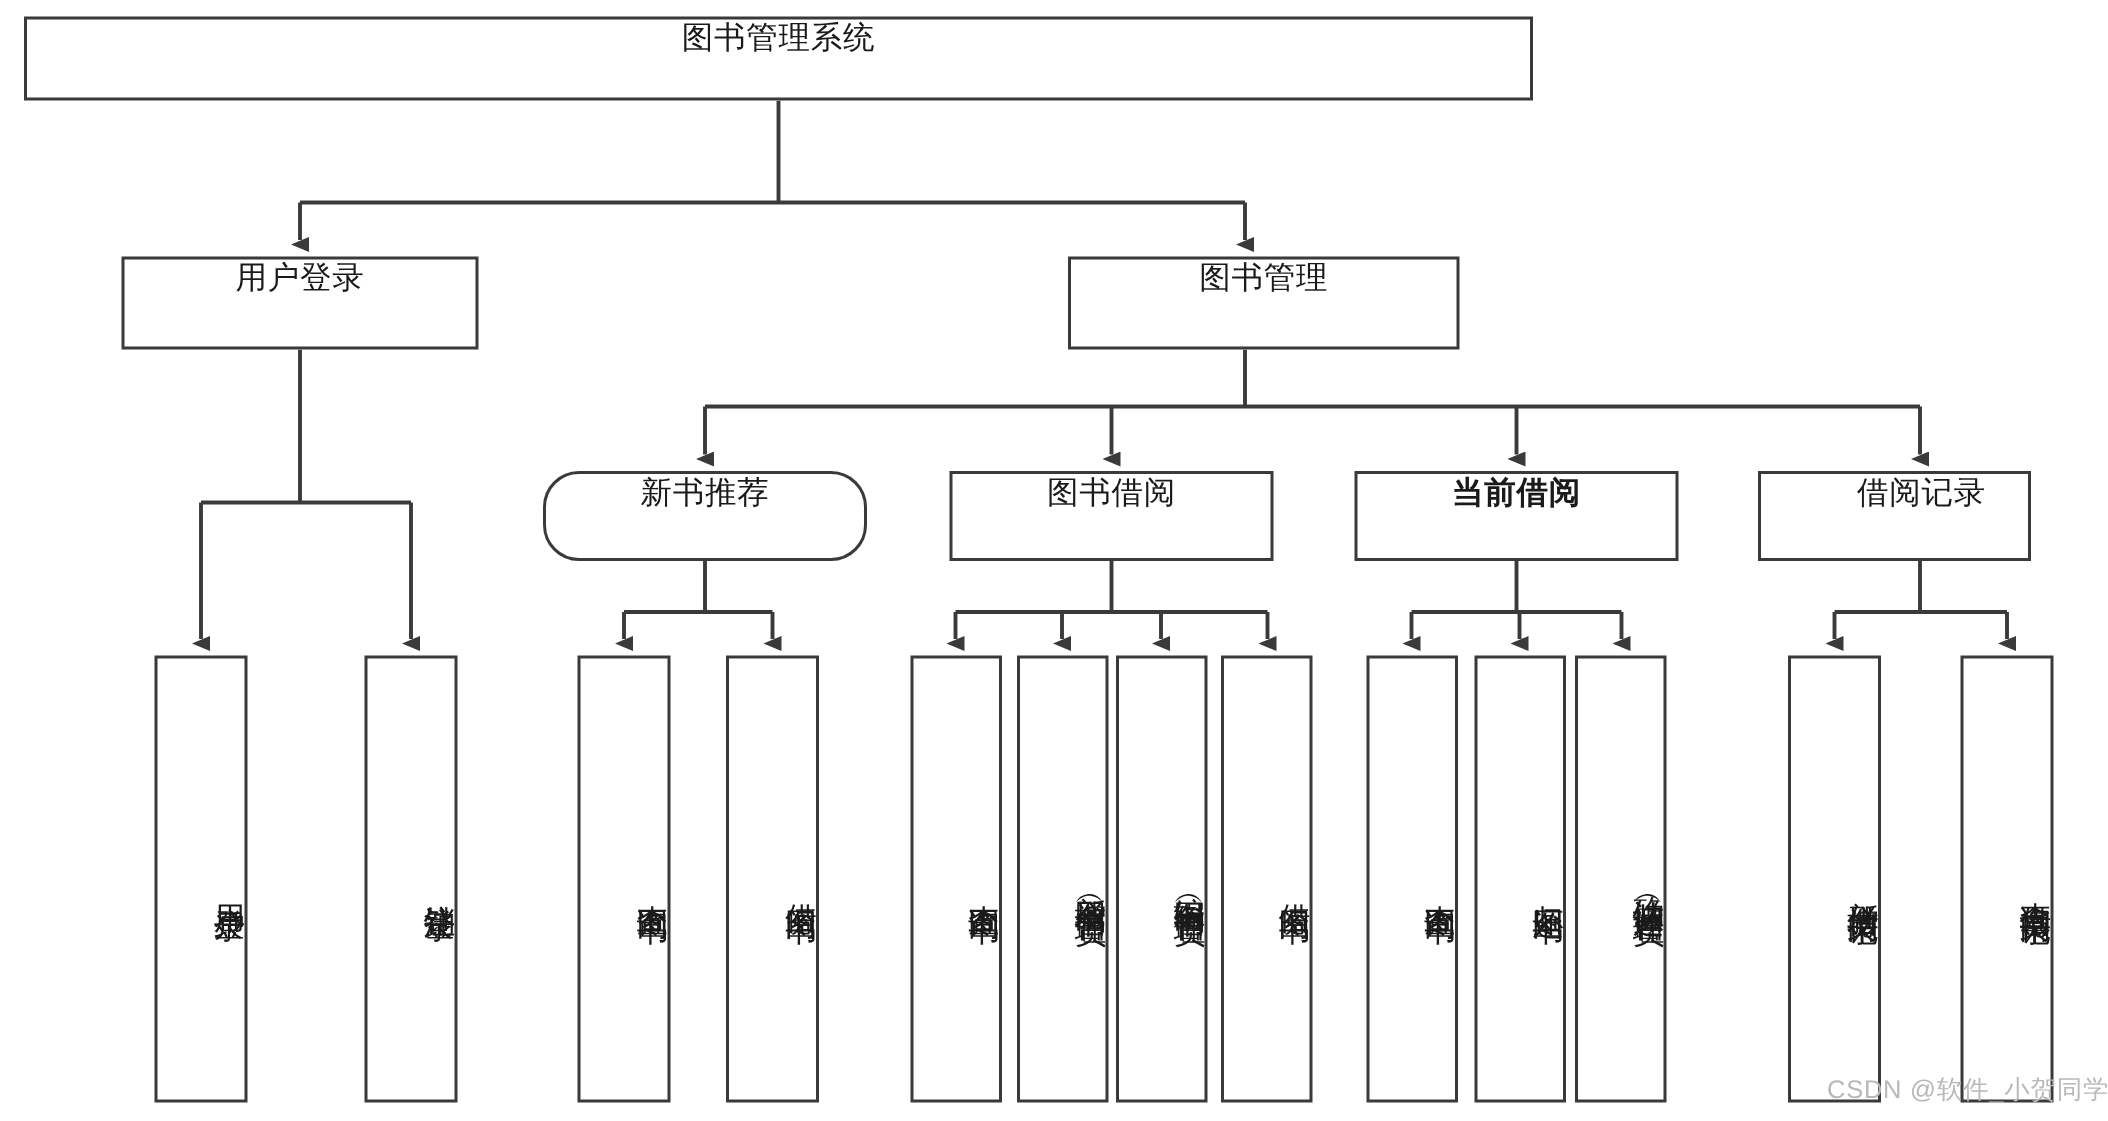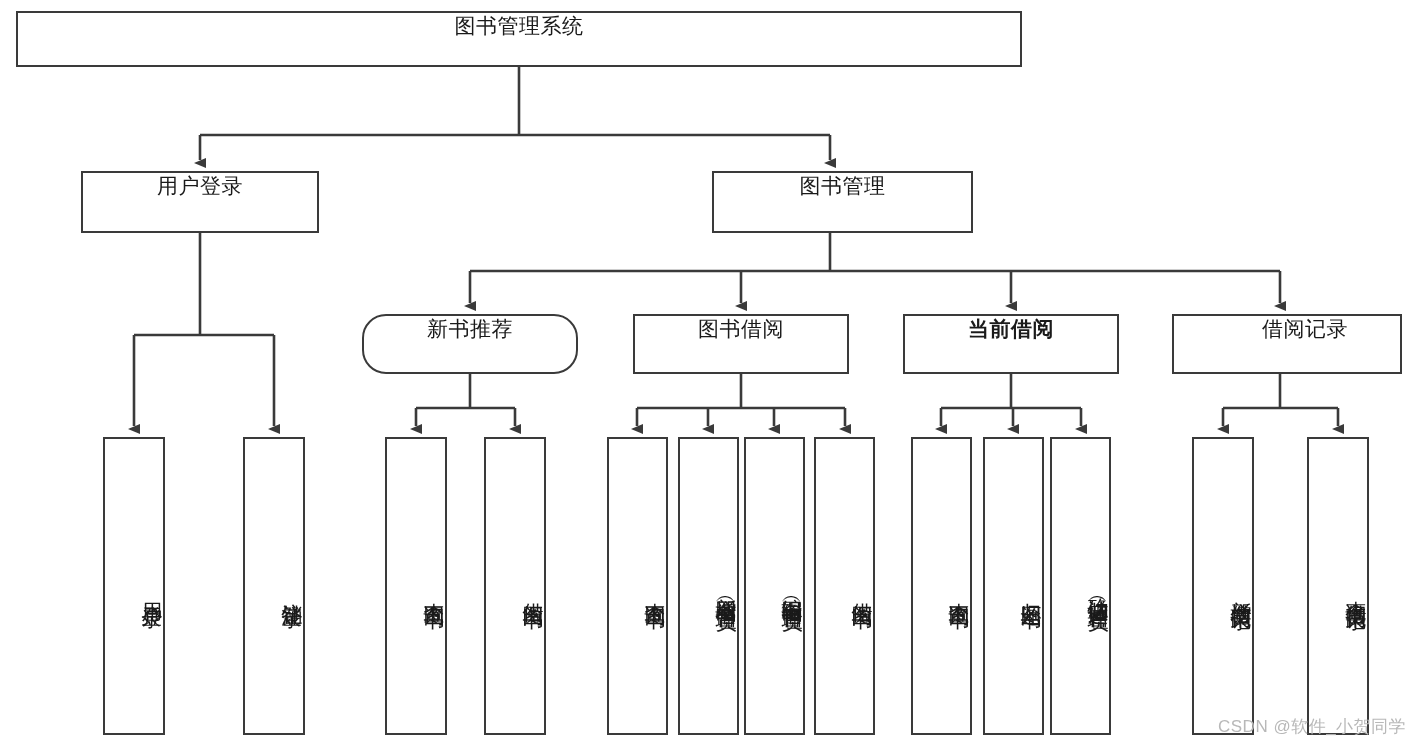--- a/index.html
+++ b/index.html
@@ -126,21 +126,21 @@
 
   <div class="node horizontal" style="left:362px;top:314px;width:216px;height:60px;border-radius:24px;">
     <span>新书推荐</span>
   </div>
   <div class="node horizontal" style="left:633px;top:314px;width:216px;height:60px;">
     <span>图书借阅</span>
   </div>
   <div class="node horizontal" style="left:903px;top:314px;width:216px;height:60px;font-weight:bold;">
     <span>当前借阅</span>
   </div>
-  <div class="node horizontal" style="left:1172px;top:314px;width:230px;height:60px;padding-left:36px;">
+  <div class="node horizontal" style="left:1172px;top:314px;width:182px;height:60px;padding-left:36px;">
     <span>借阅记录</span>
   </div>
 
   <div class="node vertical" style="left:103px;top:437px;width:62px;height:298px;">
     <span class="vlabel">用户登录</span>
   </div>
   <div class="node vertical" style="left:243px;top:437px;width:62px;height:298px;">
     <span class="vlabel">注销登录</span>
   </div>
 

